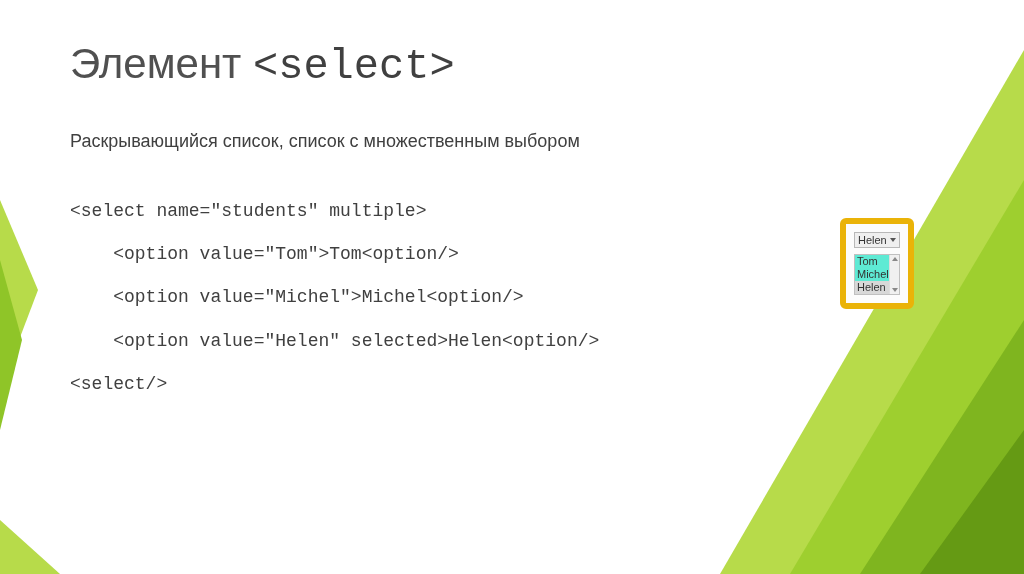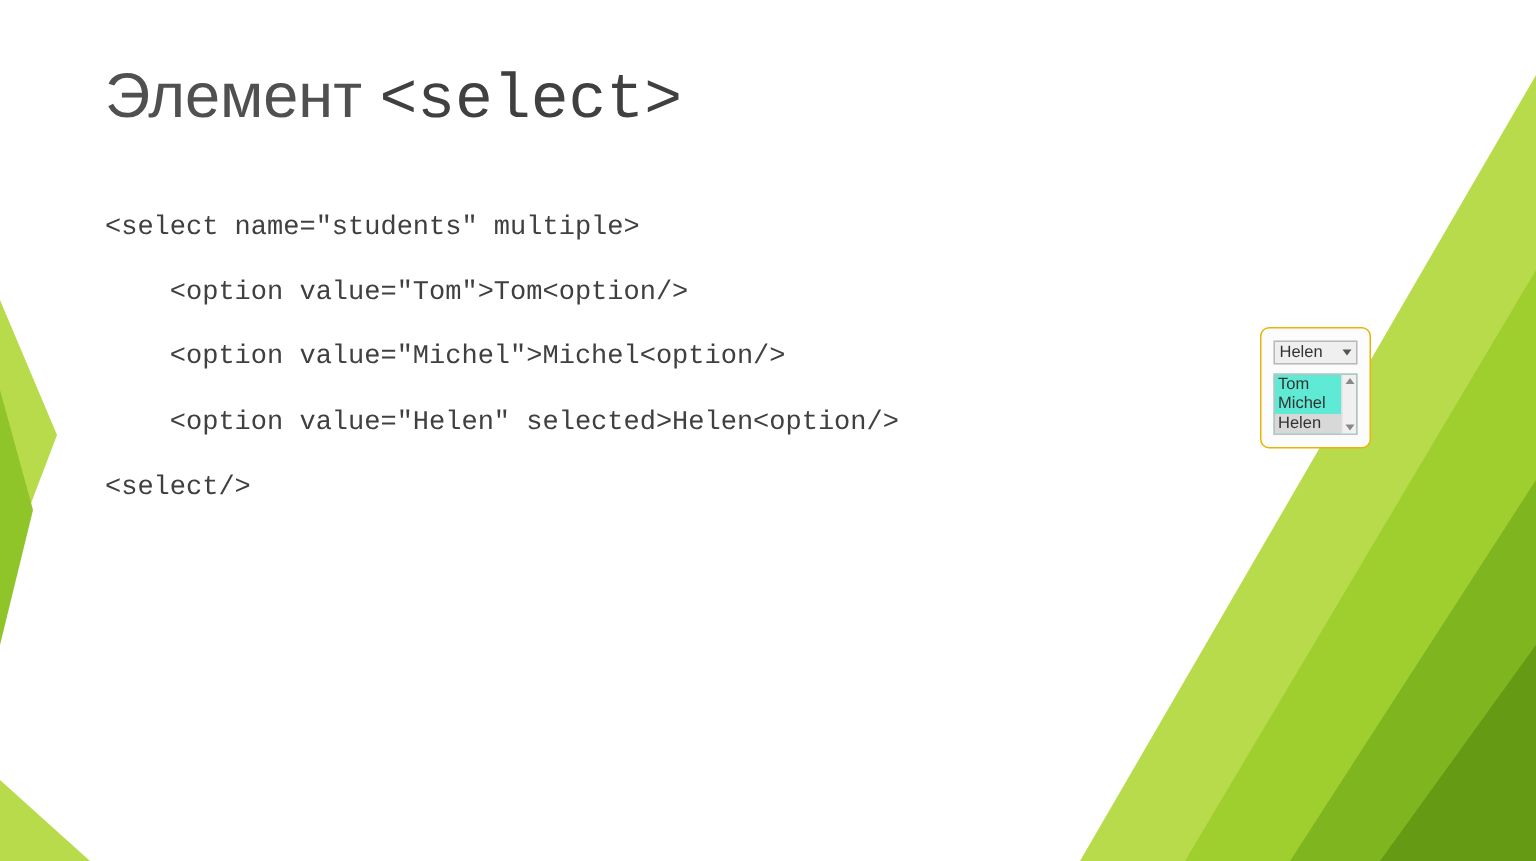--- a/index.html
+++ b/index.html
@@ -42,21 +42,21 @@
     font-size: 18px;
     color: #404040;
     line-height: 2.4;
     white-space: pre;
   }
   .preview-box {
     position: absolute;
     right: 110px;
     top: 218px;
     width: 74px;
-    border: 1px solid #eab308;
+    border: 6px solid #eab308;
     border-radius: 6px;
     padding: 8px;
     background: #fcfcfc;
     font-family: Arial, sans-serif;
     font-size: 11px;
     color: #333;
   }
   .dropdown {
     border: 1px solid #b8b8b8;
     background: #efefef;
@@ -126,20 +126,21 @@
   <polygon points="1024,430 1024,574 920,574" fill="#659a14"></polygon>
 
   <polygon points="0,574 0,520 60,574" fill="#b7db4a"></polygon>
 </svg>
 
 <div class="content">
   <h1 class="title">
     <span>Элемент </span><span class="mono">&lt;select&gt;</span>
   </h1>
 
+  <p class="subtitle">Раскрывающийся список, список с множественным выбором</p>
 
   <div class="code"><span>&lt;select name="students" multiple&gt;</span>
 <span>    &lt;option value="Tom"&gt;Tom&lt;option/&gt;</span>
 <span>    &lt;option value="Michel"&gt;Michel&lt;option/&gt;</span>
 <span>    &lt;option value="Helen" selected&gt;Helen&lt;option/&gt;</span>
 <span>&lt;select/&gt;</span></div>
 </div>
 
 <div class="preview-box">
   <div class="dropdown">

